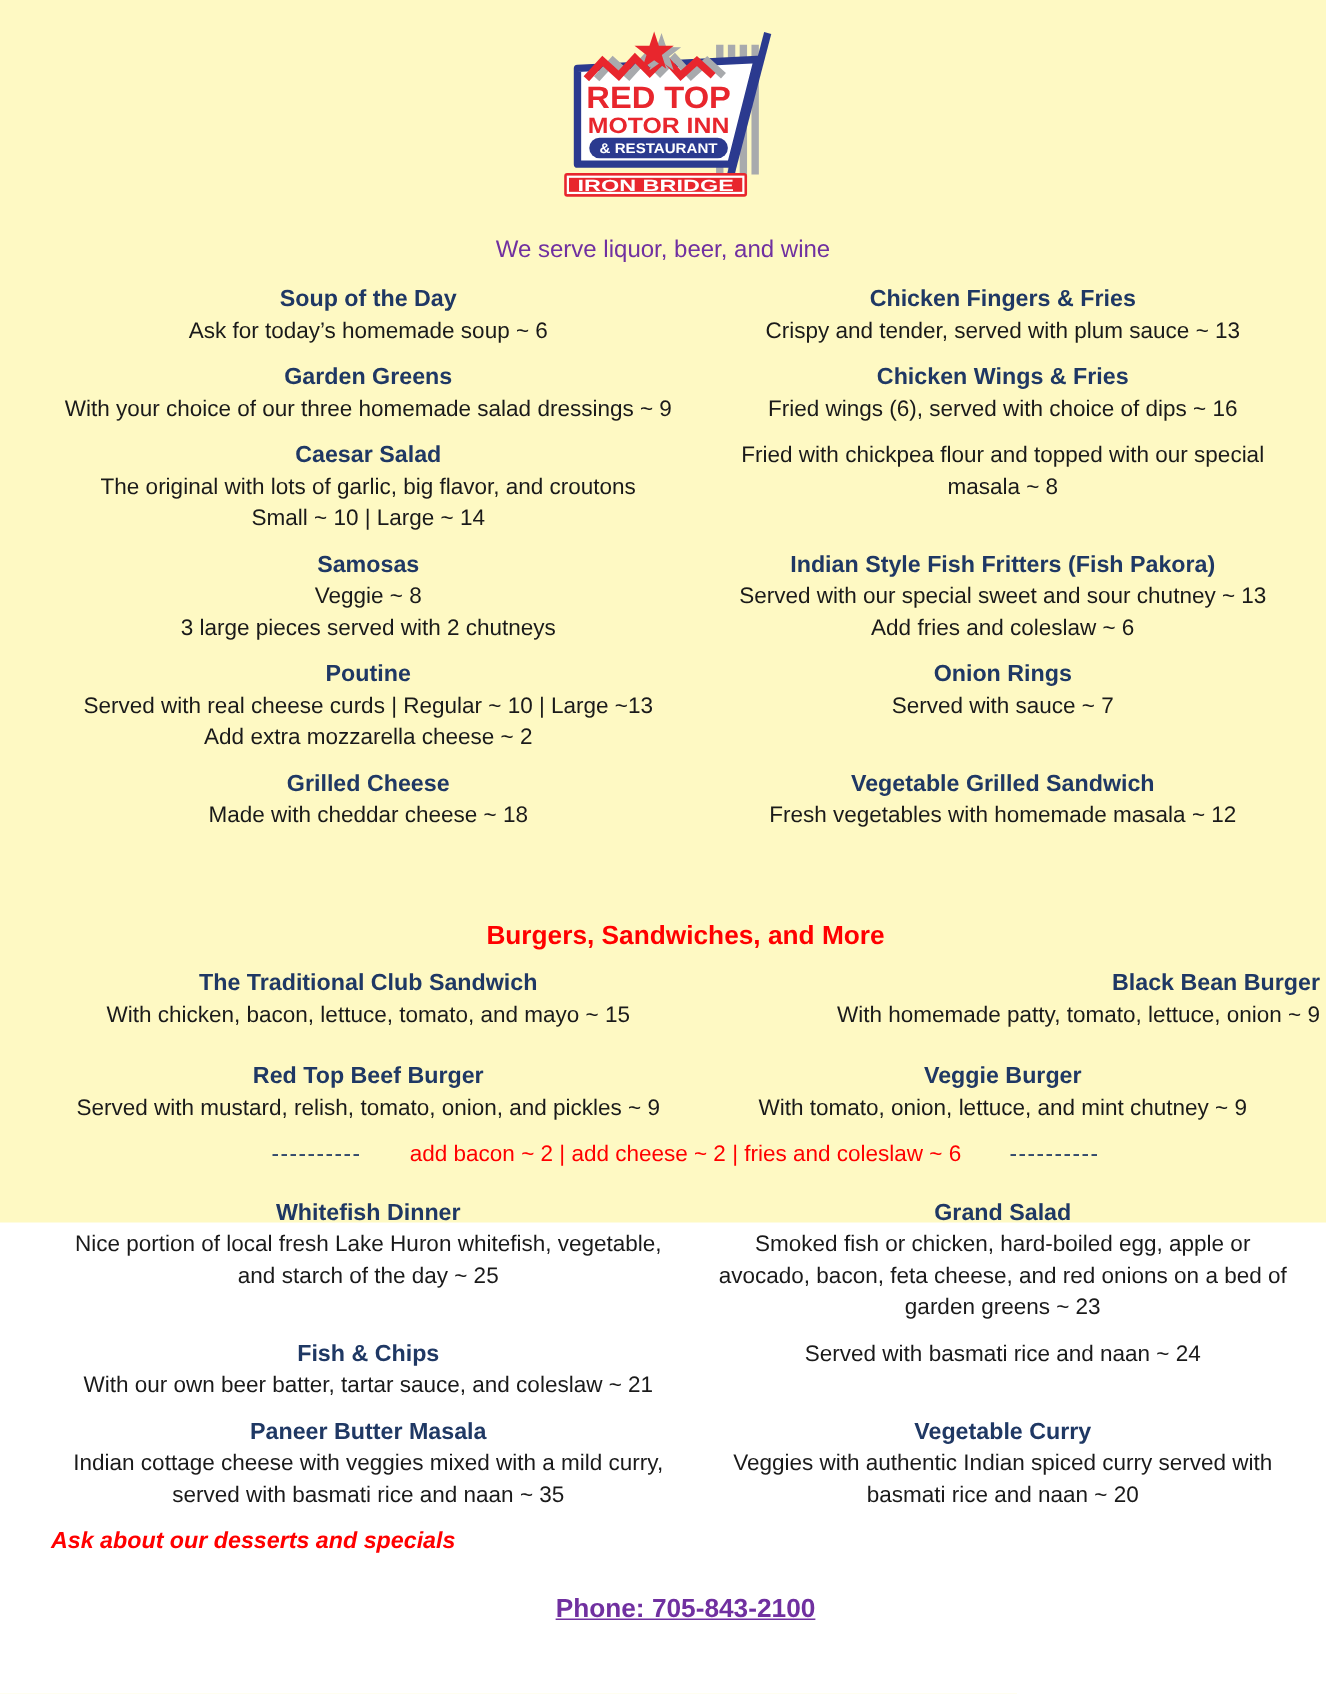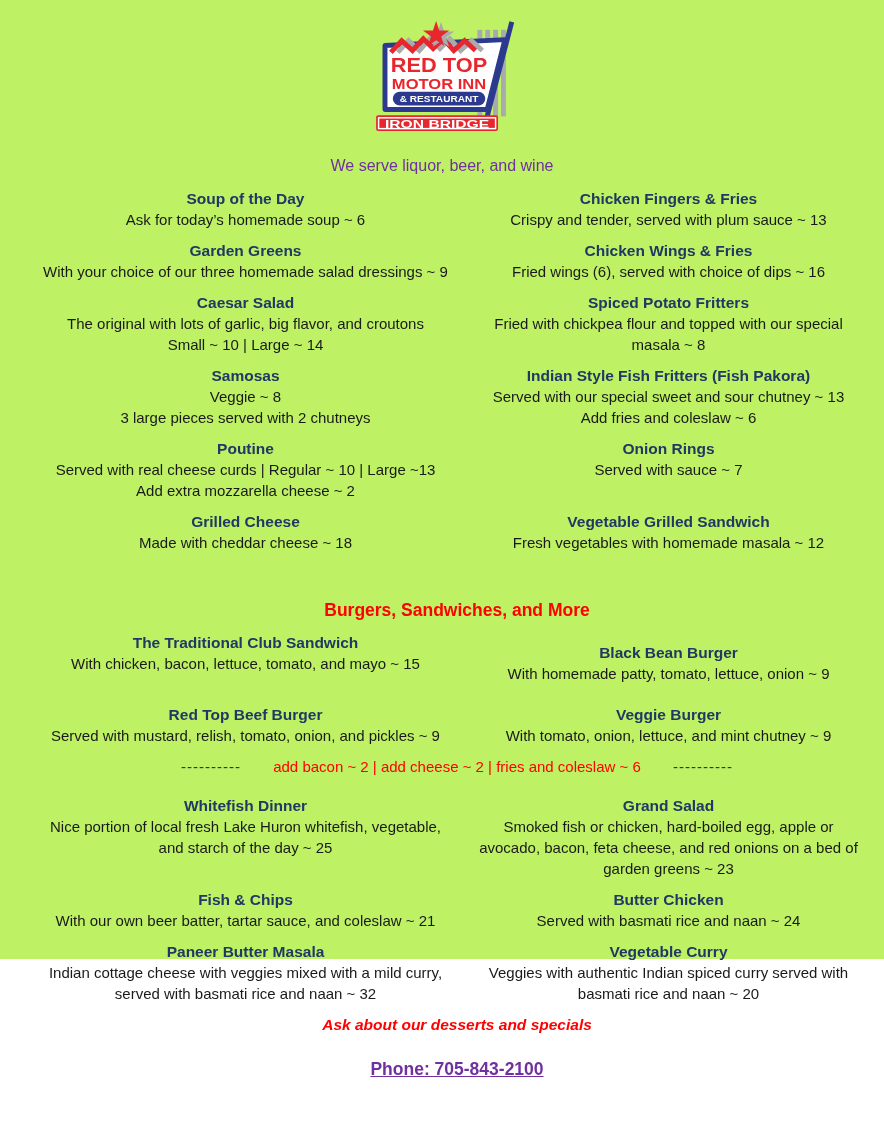--- a/index.html
+++ b/index.html
@@ -12,49 +12,49 @@
     --logo-gray:#A8AAAD;
   }
   *{margin:0;padding:0;box-sizing:border-box;}
   html,body{background:#ffffff;}
   body{
     width:884px;height:1129px;
     font-family:"Liberation Sans",sans-serif;
     color:var(--ink);
     overflow:hidden;
   }
-  .page{width:884px;height:959px;background:#bef264;}
+  .page{width:884px;height:815px;background:#fef9c3;}
   .logo-wrap{padding-top:20px;text-align:center;}
   .tagline{
     margin-top:16px;text-align:center;
     color:var(--purple);font-size:16px;line-height:20px;
   }
   .menu{padding:12px 4px 0 34px;}
   .mrow{display:grid;grid-template-columns:1fr 1fr;}
   .item{text-align:center;margin-bottom:10px;}
   .item-title{
     color:var(--navy);font-weight:bold;
     font-size:15.5px;line-height:21px;white-space:nowrap;
   }
   .item-line{font-size:15px;line-height:21px;white-space:nowrap;}
-  .push-down{margin-top:10px;}
+  .push-down{text-align:right;}
   .row-gap{margin-top:10px;}
   .section-header{
-    margin-top:36px;text-align:center;
+    margin-top:48px;text-align:center;
     color:var(--red);font-weight:bold;font-size:17.5px;line-height:22px;
   }
   .burgers{margin-top:11px;}
   .addons-line{
     text-align:center;font-size:15px;line-height:21px;white-space:nowrap;
   }
   .addons-line .dashes{color:var(--navy);letter-spacing:1px;}
   .addons-line .addons-text{color:var(--red);margin:0 28px;}
   .dinners{margin-top:18px;}
   .desserts-note{
-    text-align:center;color:var(--red);
+    text-align:left;color:var(--red);
     font-weight:bold;font-style:italic;font-size:15.5px;line-height:21px;
   }
   .phone{
     margin-top:23px;text-align:center;color:var(--purple);
     font-weight:bold;font-size:17.5px;line-height:22px;text-decoration:underline;
   }
 </style>
 </head>
 <body>
 
@@ -116,21 +116,20 @@
           <div class="item-line">Fried wings (6), served with choice of dips ~ 16</div>
         </div>
       </div>
       <div class="mrow">
         <div class="item">
           <div class="item-title">Caesar Salad</div>
           <div class="item-line">The original with lots of garlic, big flavor, and croutons</div>
           <div class="item-line">Small ~ 10 | Large ~ 14</div>
         </div>
         <div class="item">
-          <div class="item-title">Spiced Potato Fritters</div>
           <div class="item-line">Fried with chickpea flour and topped with our special</div>
           <div class="item-line">masala ~ 8</div>
         </div>
       </div>
       <div class="mrow">
         <div class="item">
           <div class="item-title">Samosas</div>
           <div class="item-line">Veggie ~ 8</div>
           <div class="item-line">3 large pieces served with 2 chutneys</div>
         </div>
@@ -206,29 +205,28 @@
           <div class="item-line">avocado, bacon, feta cheese, and red onions on a bed of</div>
           <div class="item-line">garden greens ~ 23</div>
         </div>
       </div>
       <div class="mrow">
         <div class="item">
           <div class="item-title">Fish &amp; Chips</div>
           <div class="item-line">With our own beer batter, tartar sauce, and coleslaw ~ 21</div>
         </div>
         <div class="item">
-          <div class="item-title">Butter Chicken</div>
           <div class="item-line">Served with basmati rice and naan ~ 24</div>
         </div>
       </div>
       <div class="mrow">
         <div class="item">
           <div class="item-title">Paneer Butter Masala</div>
           <div class="item-line">Indian cottage cheese with veggies mixed with a mild curry,</div>
-          <div class="item-line">served with basmati rice and naan ~ 32</div>
+          <div class="item-line">served with basmati rice and naan ~ 35</div>
         </div>
         <div class="item">
           <div class="item-title">Vegetable Curry</div>
           <div class="item-line">Veggies with authentic Indian spiced curry served with</div>
           <div class="item-line">basmati rice and naan ~ 20</div>
         </div>
       </div>
     </section>
 
     <div class="desserts-note">Ask about our desserts and specials</div>

